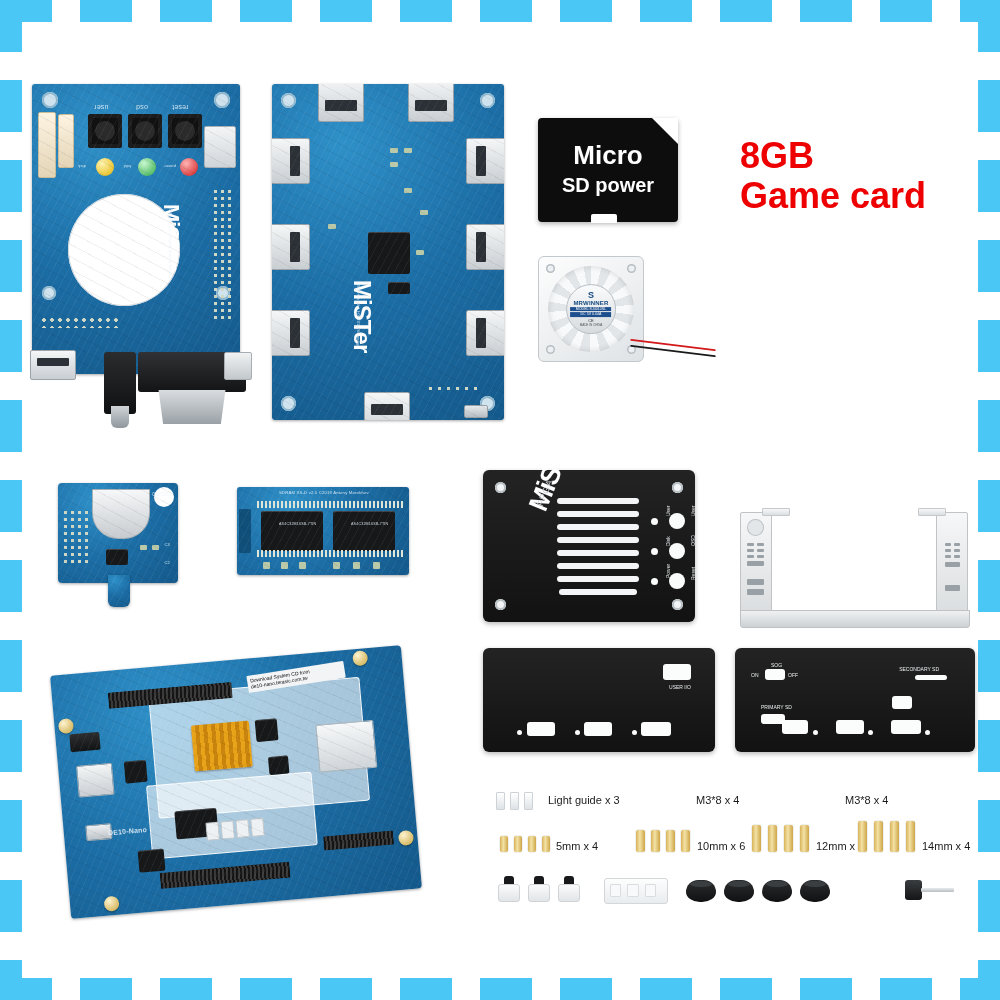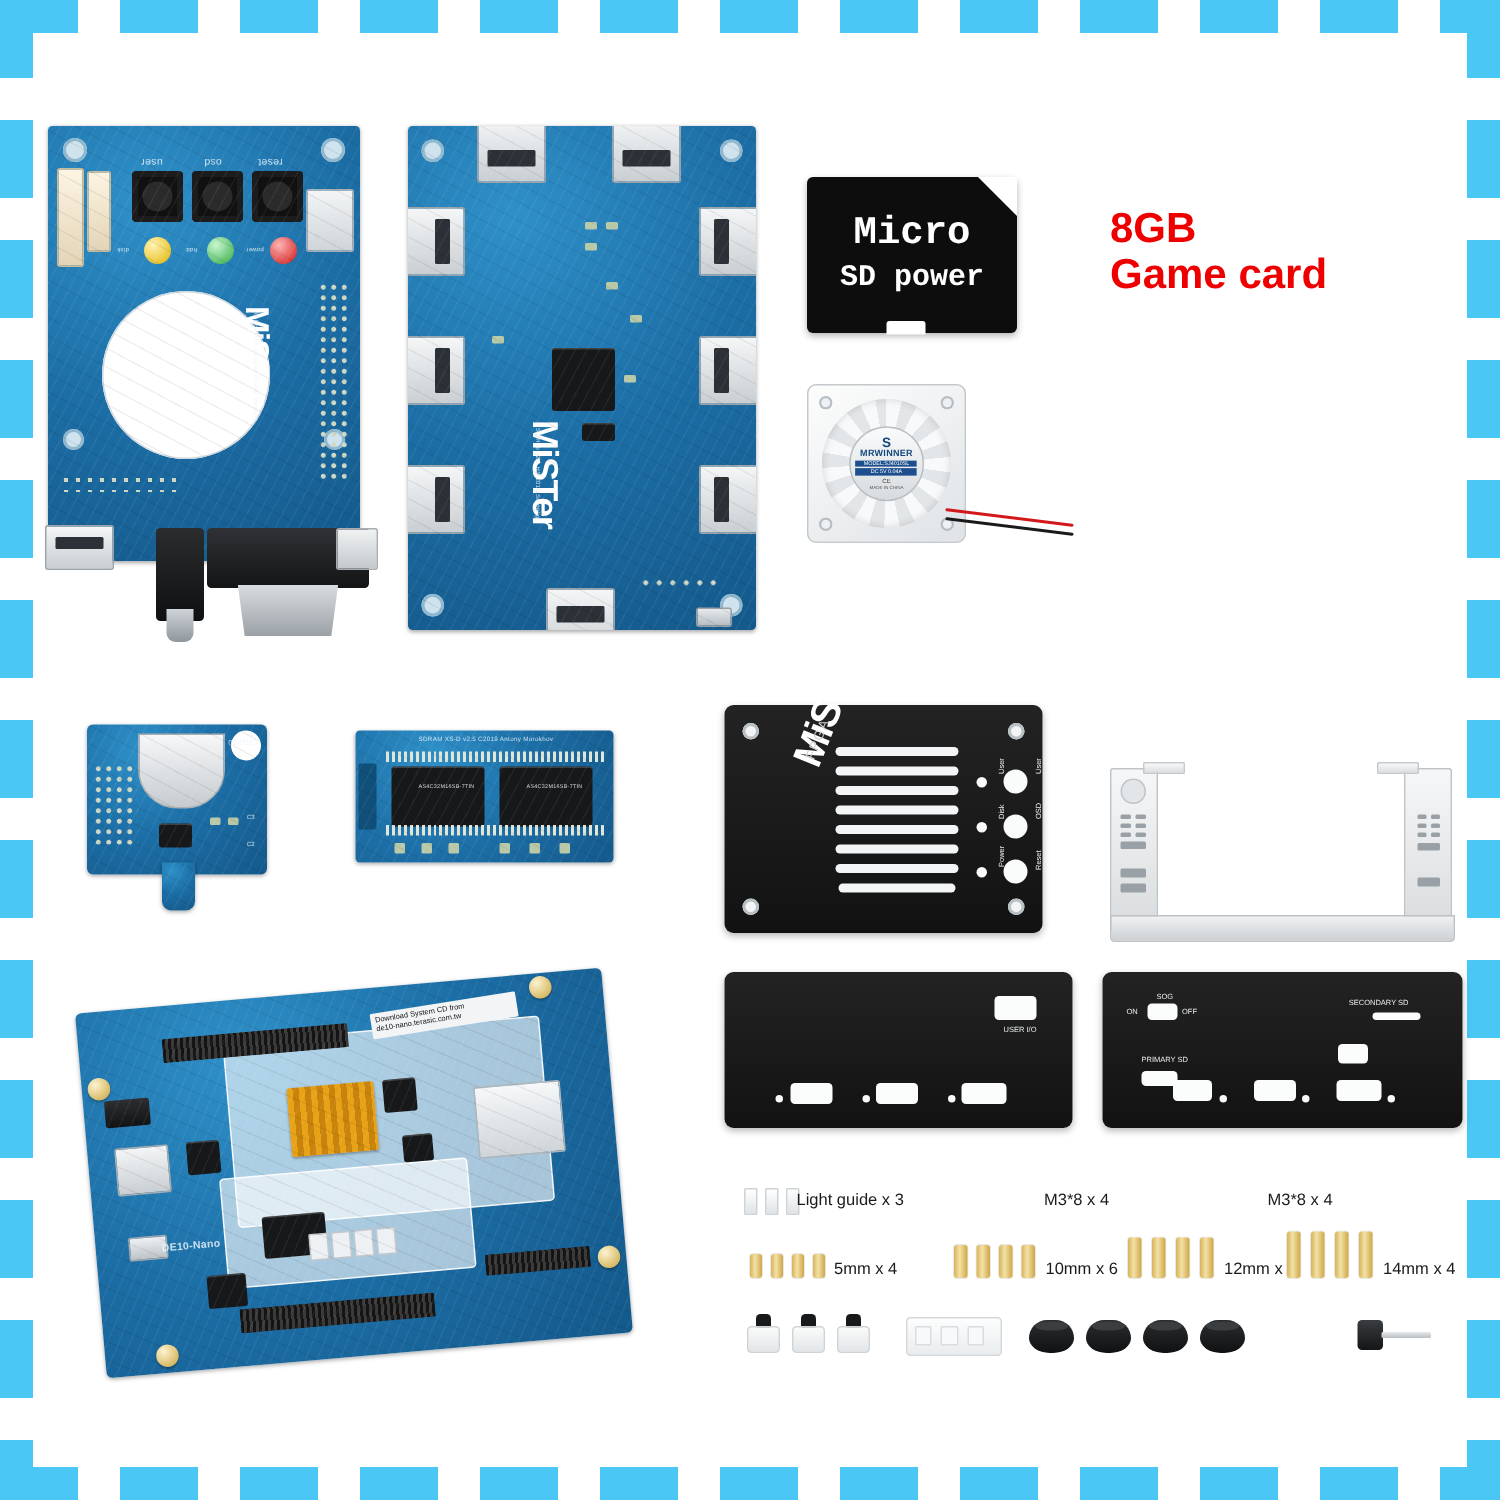--- a/index.html
+++ b/index.html
@@ -54,25 +54,25 @@
        border:1px solid #9aa3a9;border-radius:2px;}
   .usb i{position:absolute;left:14%;right:14%;top:26%;height:26%;
          background:#2b3136;display:block;border-radius:1px;}
 
   
   .mark{position:absolute;font-weight:bold;color:#fff;
         font-family:"Liberation Sans",sans-serif;letter-spacing:-1px;}
 
   
   .callout{position:absolute;color:var(--hot);font-weight:bold;
-           font-size:28px;line-height:1.12;white-space:pre-line;}
+           font-size:36px;line-height:1.12;white-space:pre-line;}
 
   
   .sdcard{position:absolute;background:#0d0d0d;border-radius:4px;
-          box-shadow:0 2px 5px rgba(0,0,0,.3);font-family:Liberation Mono, monospace;}
+          box-shadow:0 2px 5px rgba(0,0,0,.3);}
   .sdcard .notch{position:absolute;right:0;top:0;width:26px;height:26px;
                  background:#fff;
                  clip-path:polygon(100% 0,100% 100%,0 0);}
   .sdcard .tab{position:absolute;left:38%;bottom:-1px;width:26px;height:9px;
                background:#fff;border-radius:2px 2px 0 0;}
   .sdcard .txt{position:absolute;left:0;right:0;top:22px;text-align:center;
                color:#fff;font-weight:bold;}
   .sdcard .l1{font-size:26px;}
   .sdcard .l2{font-size:20px;margin-top:2px;}
 
@@ -500,21 +500,21 @@
     <div class="standoff" style="right:34px;top:2px;"></div>
     <div class="standoff" style="left:34px;bottom:4px;"></div>
     <div class="standoff" style="right:4px;bottom:44px;"></div>
   </div>
 
   <div class="hw" style="left:486px;top:790px;width:470px;height:26px;">
 
     <div class="lg" style="left:10px;top:2px;width:7px;height:16px;"></div>
     <div class="lg" style="left:24px;top:2px;width:7px;height:16px;"></div>
     <div class="lg" style="left:38px;top:2px;width:7px;height:16px;"></div>
-    <div class="hwtxt" style="left:45px;top:4px;">Light guide x 3</div>
+    <div class="hwtxt" style="left:62px;top:4px;">Light guide x 3</div>
 
     <div class="screwb dark" style="left:148px;top:1px;width:9px;height:19px;"></div>
     <div class="screwb dark" style="left:163px;top:1px;width:9px;height:19px;"></div>
     <div class="screwb dark" style="left:178px;top:1px;width:9px;height:19px;"></div>
     <div class="screwb dark" style="left:193px;top:1px;width:9px;height:19px;"></div>
     <div class="hwtxt" style="left:210px;top:4px;">M3*8 x 4</div>
 
     <div class="screwb light" style="left:297px;top:1px;width:9px;height:19px;"></div>
     <div class="screwb light" style="left:312px;top:1px;width:9px;height:19px;"></div>
     <div class="screwb light" style="left:327px;top:1px;width:9px;height:19px;"></div>

